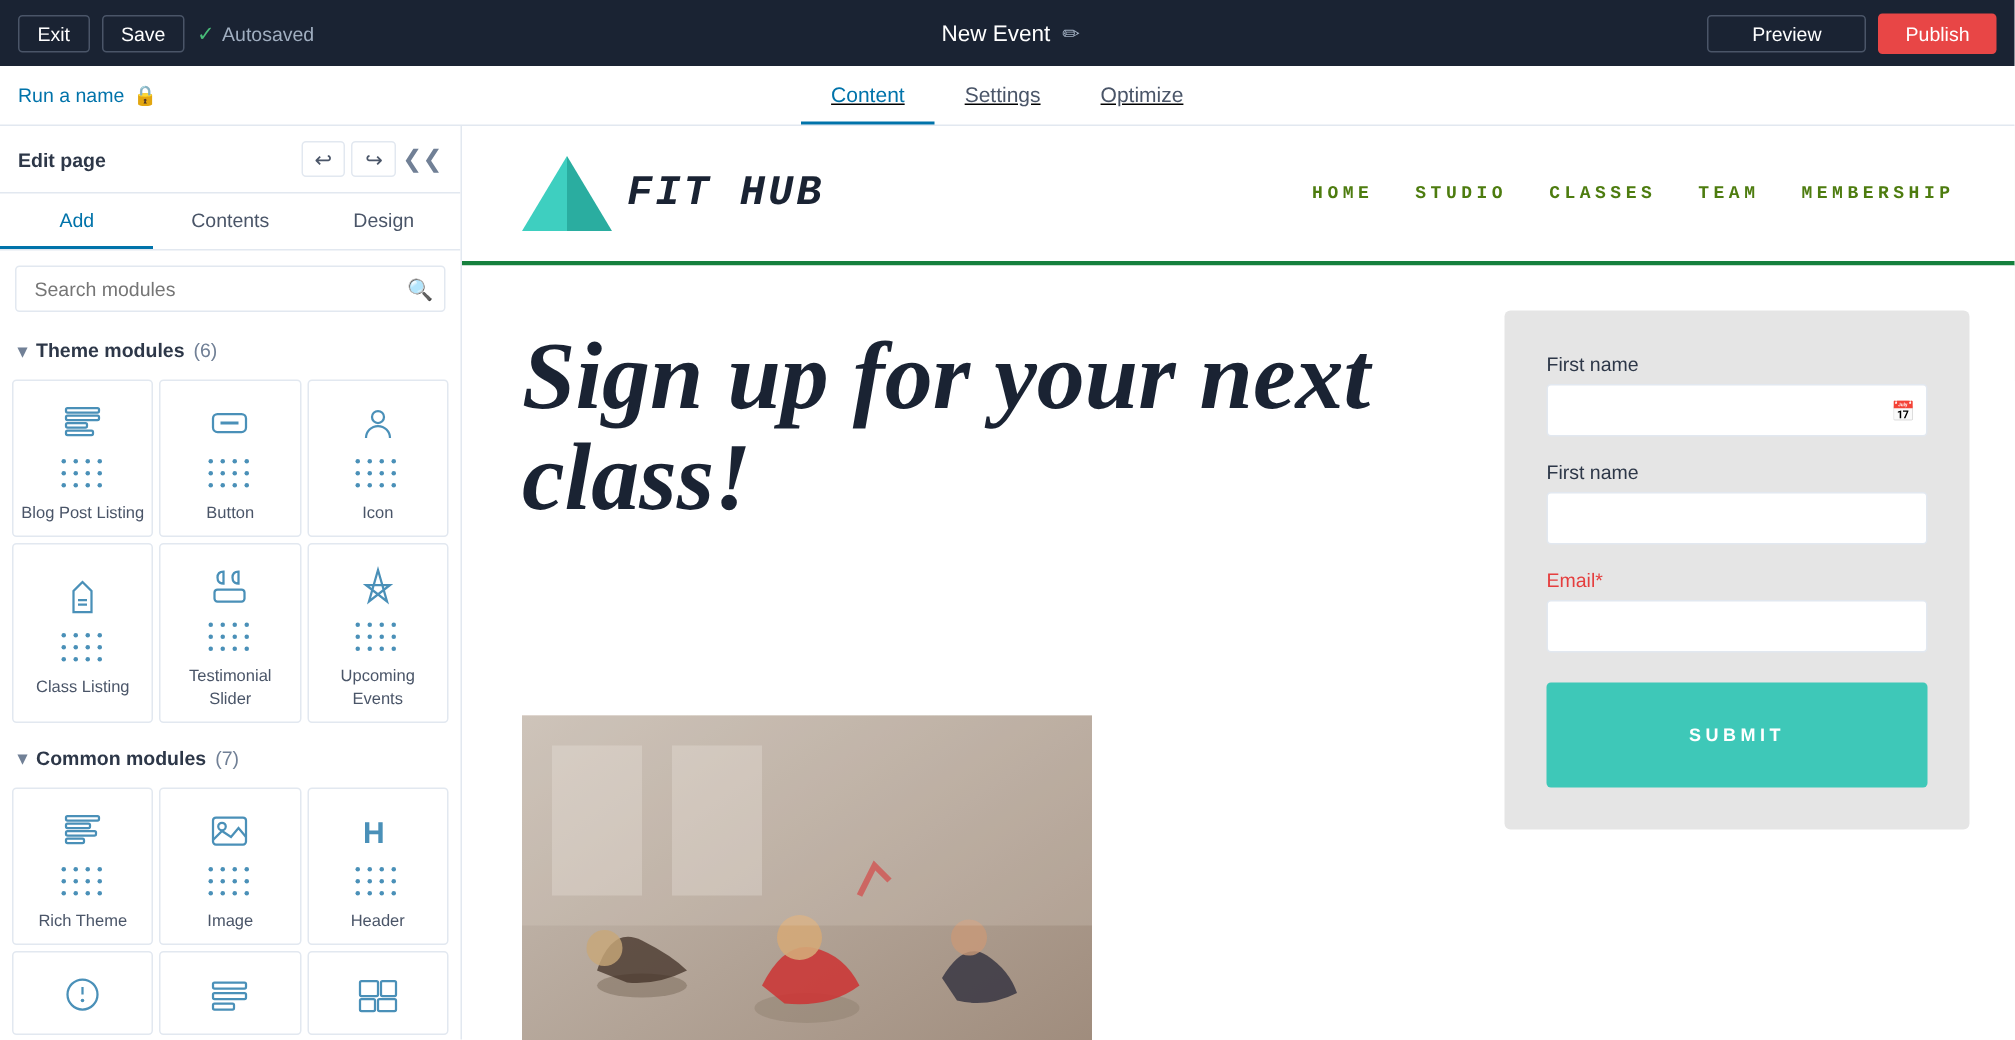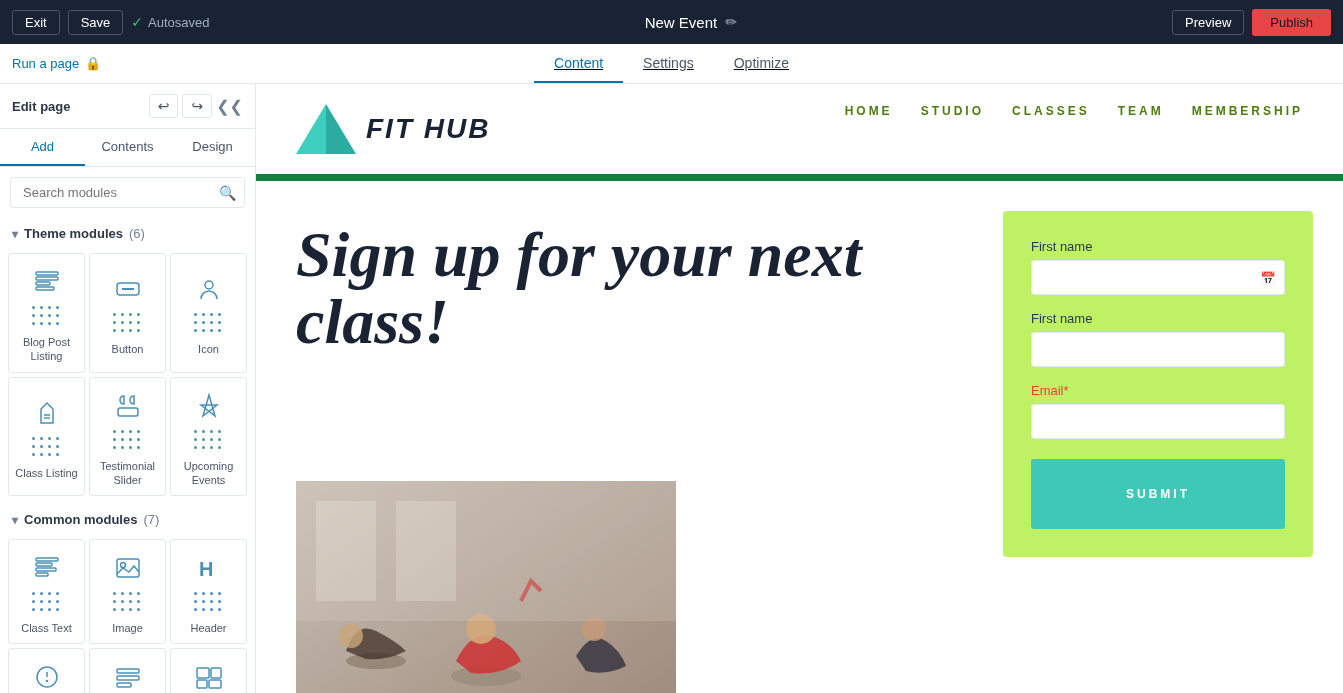--- a/index.html
+++ b/index.html
@@ -45,33 +45,33 @@
       align-items: center;
       gap: 5px;
       color: #a0aec0;
       font-size: 13px;
     }
     .autosaved-check { color: #48bb78; font-size: 14px; }
     .edit-icon { color: #a0aec0; font-size: 14px; cursor: pointer; }
     .btn-publish {
       background: #e84646;
       border: none;
-      color: #0f172a;
+      color: #ffffff;
       border-radius: 3px;
       padding: 6px 18px;
       font-size: 13px;
       font-weight: 500;
       cursor: pointer;
     }
     .btn-preview {
       background: transparent;
       border: 1px solid #4a5568;
       color: #fff;
       border-radius: 3px;
-      padding: 4px 12px;
+      padding: 4px 29px;
       font-size: 13px;
       cursor: pointer;
     }
 
     
     .sub-nav {
       display: flex;
       align-items: center;
       justify-content: center;
       background: #fff;
@@ -108,21 +108,21 @@
     
     .main-layout {
       display: flex;
       position: fixed;
       top: 84px;
       left: 0; right: 0; bottom: 0;
     }
 
     
     .sidebar {
-      width: 256px;
+      width: 308px;
       background: #fff;
       border-right: 1px solid #e2e8f0;
       display: flex;
       flex-direction: column;
       overflow: hidden;
       justify-content: flex-end;
     }
     .sidebar-header {
       display: flex;
       align-items: center;
@@ -252,25 +252,26 @@
       background: #f0f0f0;
     }
     .canvas-inner {
       background: #fff;
       min-height: 100%;
     }
 
     
     .website-nav {
       display: flex;
-      align-items: flex-start;
+      align-items: center;
       justify-content: space-between;
       padding: 20px 40px;
       background: #fff;
-      border-bottom: 7px solid #15803d;
+      border-bottom: 3px solid #15803d;
+      font-family: Liberation Mono, monospace;
     }
     .website-logo {
       display: flex;
       align-items: center;
       gap: 4px;
     }
     .logo-text {
       font-size: 28px;
       font-weight: 900;
       letter-spacing: 2px;
@@ -322,21 +323,21 @@
     }
 
     .hero-right {
       width: 360px;
       padding: 30px 30px 30px 20px;
       display: flex;
       align-items: flex-start;
       justify-content: flex-end;
     }
     .form-card {
-      background: #bef264;
+      background: #e5e5e5;
       border-radius: 4px;
       padding: 28px;
       width: 330px;
     }
     .form-field { margin-bottom: 16px; }
     .form-label {
       display: block;
       font-size: 13px;
       font-weight: 500;
       color: #2d3748;
@@ -408,21 +409,21 @@
     <span class="edit-icon">✏</span>
   </div>
   <div class="top-bar-right">
     <button class="btn-preview">Preview</button>
     <button class="btn-publish">Publish</button>
   </div>
 </div>
 
 <div class="sub-nav">
   <div class="sub-nav-left">
-    <a class="sub-nav-link">Run a page</a>
+    <a class="sub-nav-link">Run a name</a>
     <span>🔒</span>
   </div>
   <div class="sub-nav-tabs">
     <a class="sub-nav-tab active">Content</a>
     <a class="sub-nav-tab">Settings</a>
     <a class="sub-nav-tab">Optimize</a>
   </div>
 </div>
 
 <div class="main-layout">
@@ -629,21 +630,21 @@
               <div class="dot"></div>
             <div class="dot"></div>
               <div class="dot"></div>
               <div class="dot"></div>
               <div class="dot"></div>
             <div class="dot"></div>
               <div class="dot"></div>
               <div class="dot"></div>
               <div class="dot"></div>
           </div>
-          <span class="module-label">Class Text</span>
+          <span class="module-label">Rich Theme</span>
         </div>
 
         <div class="module-item">
           <div class="module-icon">
             <svg viewBox="0 0 28 28">
                 <rect x="3" y="5" width="22" height="18" rx="2"></rect>
                 <circle cx="9" cy="11" r="2.5"></circle>
                 <polyline points="3,20 9,14 15,18 20,12 25,18"></polyline>
               </svg>
           </div>

